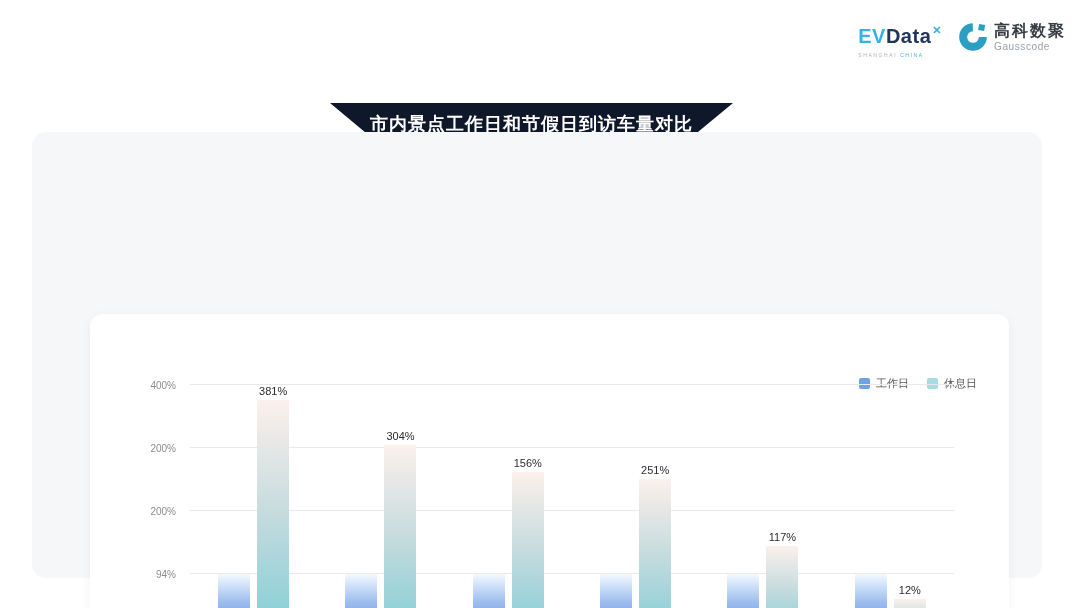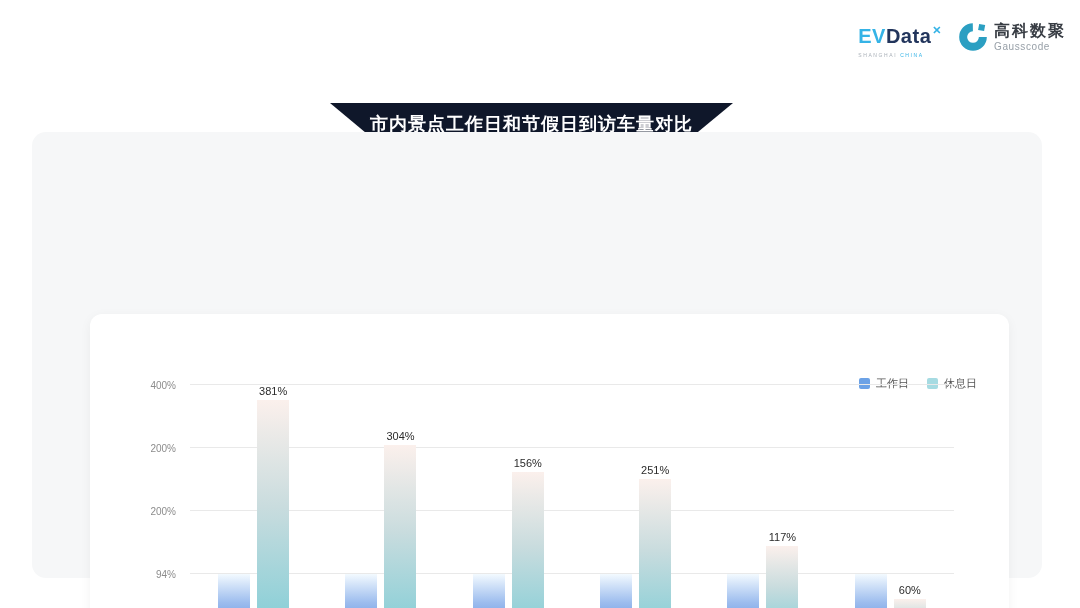--- a/index.html
+++ b/index.html
@@ -142,21 +142,21 @@
             <div class="barcol">
               <div class="bar-value">117%</div>
               <div class="bar" style="height: 36%; background-image: linear-gradient(to top, rgb(127, 205, 214) 0%, rgb(201, 220, 222) 55%, rgb(251, 240, 236) 100%);"></div>
             </div>
           </div>
           <div class="group">
             <div class="barcol">
               <div class="bar" style="height: 25%; background-image: linear-gradient(to top, rgb(85, 133, 222) 0%, rgb(157, 189, 238) 55%, rgb(243, 250, 255) 100%);"></div>
             </div>
             <div class="barcol">
-              <div class="bar-value">60%</div>
+              <div class="bar-value">12%</div>
               <div class="bar" style="height: 15%; background-image: linear-gradient(to top, rgb(127, 205, 214) 0%, rgb(201, 220, 222) 55%, rgb(251, 240, 236) 100%);"></div>
             </div>
           </div>
         </div>
     <div class="ytick" style="bottom: 25%;">94%</div>
         <div class="ytick" style="bottom: 50%;">200%</div>
         <div class="ytick" style="bottom: 75%;">200%</div>
         <div class="ytick" style="bottom: 100%;">400%</div>
       </div>
   </div>

